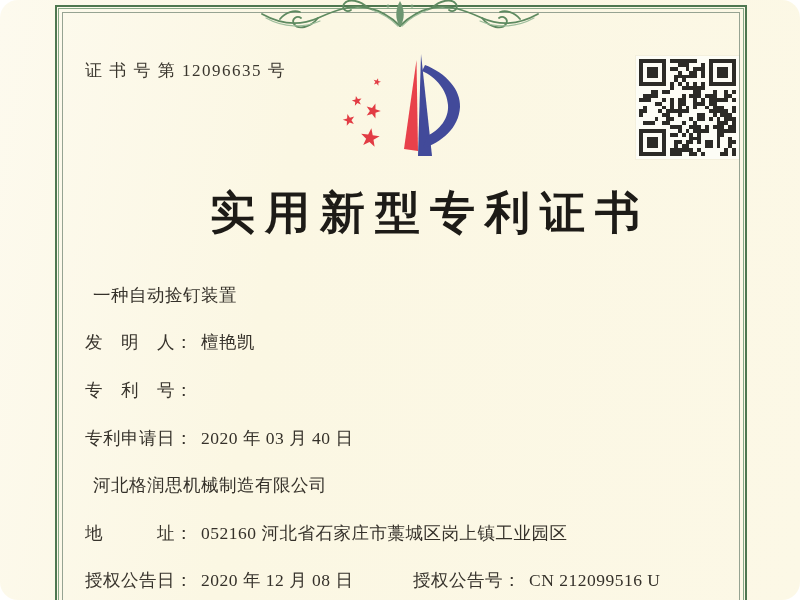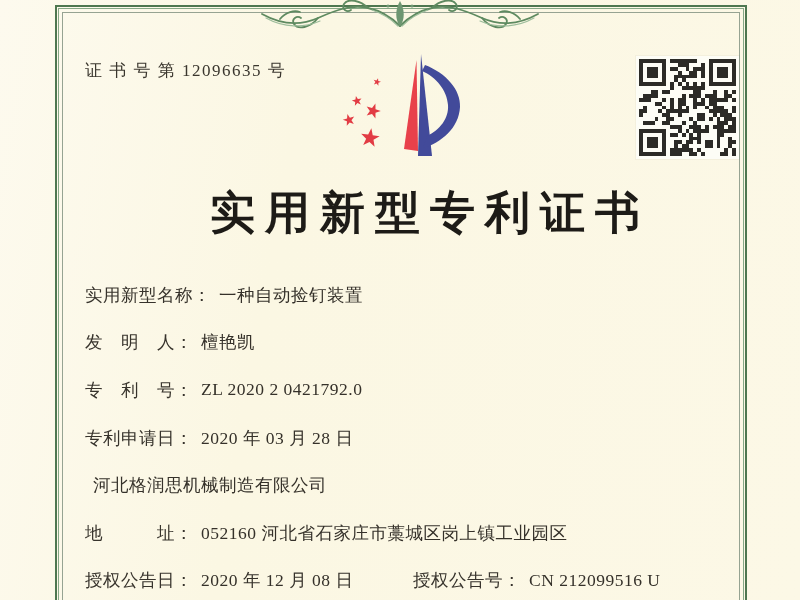--- a/index.html
+++ b/index.html
@@ -3,20 +3,21 @@
 <meta charset="utf-8">
 <style>
   html,body{margin:0;padding:0;}
   .page{
     position:relative;
     width:800px;height:600px;
     overflow:hidden;
     background:linear-gradient(100deg,#fdfaee 0%,#fbf7e3 35%,#fcf8e6 100%);
     font-family:"Liberation Serif","DejaVu Serif",serif;
     color:#37332c;
+    border-radius:18px;
   }
   
   .frame-outer{
     position:absolute;left:55px;top:5px;width:688px;height:610px;
     border:2px solid #4e7750;
   }
   .frame-outer::before{
     content:'';position:absolute;inset:1px;border:1px solid #86a886;
   }
   .frame-inner{
@@ -424,34 +425,32 @@
           <rect x="22" y="24" width="1" height="1"></rect>
           <rect x="24" y="24" width="1" height="1"></rect>
         </g>
       </svg>
   </div>
 
   <h1 class="title">实用新型专利证书</h1>
 
   <div class="rows">
     <div class="row">
-      <span class="lab">实用新型名称：</span>
         <span class="val">一种自动捡钉装置</span>
     </div>
     <div class="row">
       <span class="lab">发　明　人：</span>
         <span class="val">檀艳凯</span>
     </div>
     <div class="row">
       <span class="lab">专　利　号：</span>
-        <span class="val">ZL 2020 2 0421792.0</span>
     </div>
     <div class="row">
       <span class="lab">专利申请日：</span>
-        <span class="val">2020 年 03 月 28 日</span>
+        <span class="val">2020 年 03 月 40 日</span>
     </div>
     <div class="row">
         <span class="val">河北格润思机械制造有限公司</span>
     </div>
     <div class="row">
       <span class="lab">地　　　址：</span>
         <span class="val">052160 河北省石家庄市藁城区岗上镇工业园区</span>
     </div>
     <div class="row">
       <span class="lab">授权公告日：</span>

